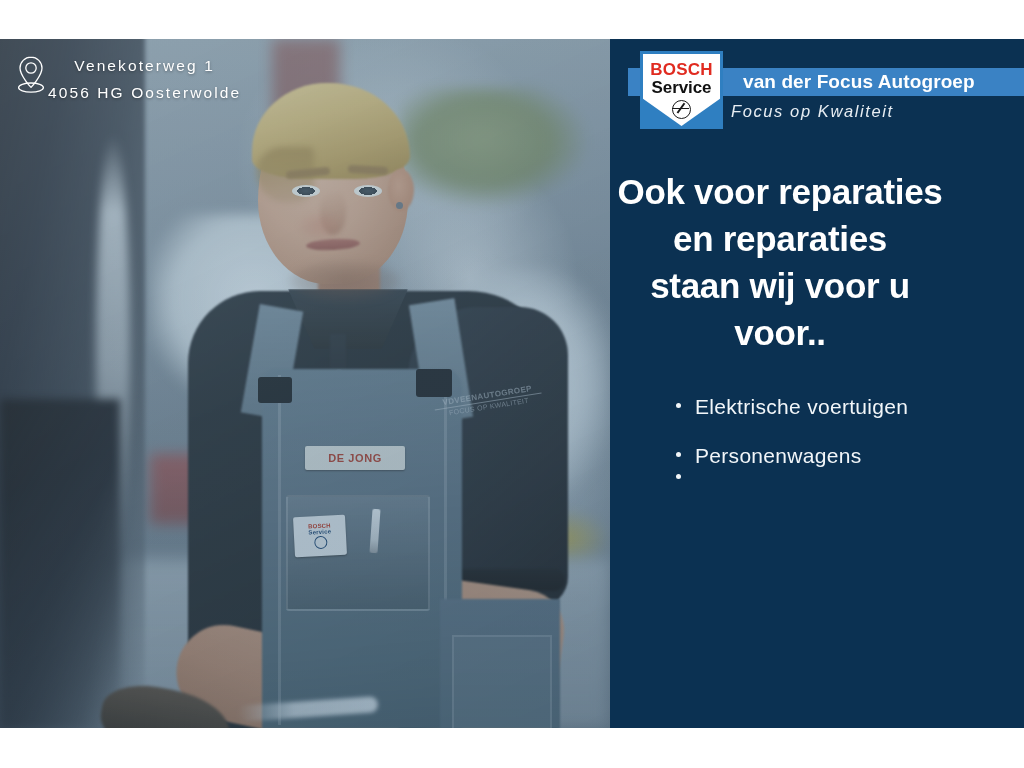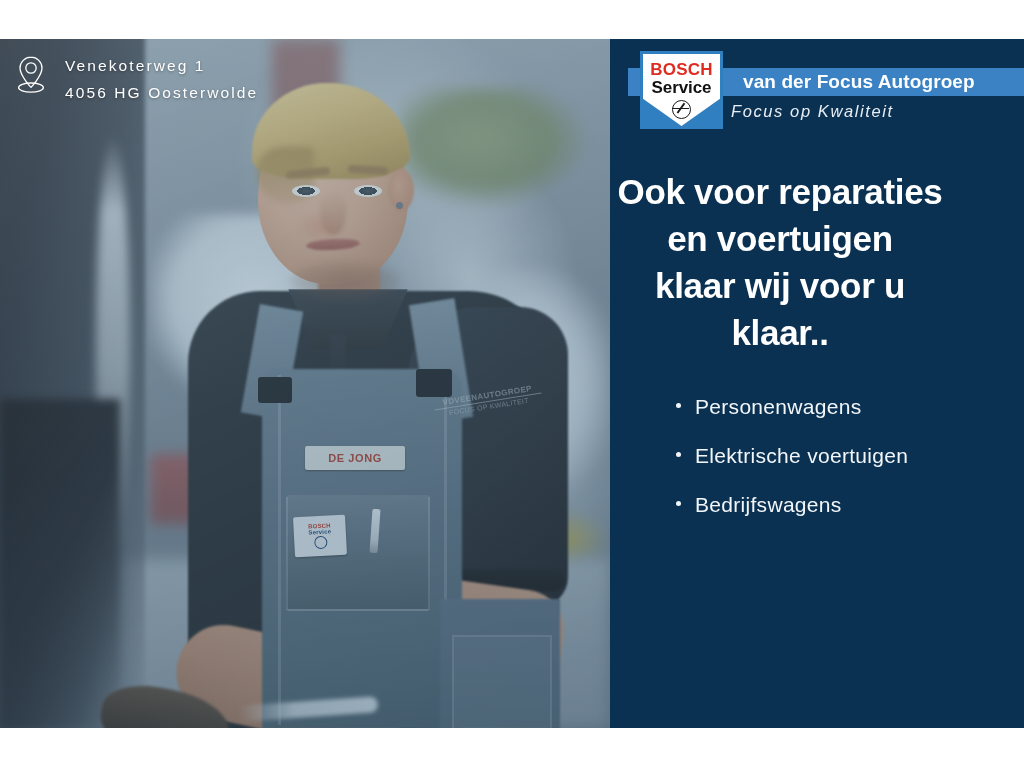--- a/index.html
+++ b/index.html
@@ -367,22 +367,23 @@
     mix-blend-mode: multiply;
   }
   .photo-wash {
     position: absolute; inset: 0;
     background: linear-gradient(160deg, rgba(200,218,228,0.22) 0%, rgba(165,190,205,0.14) 50%, rgba(120,150,172,0.18) 100%);
   }
 
   
   .address {
     position: absolute; left: 14px; top: 13px;
-    display: flex; align-items: flex-start; gap: 17px;
+    display: flex; align-items: flex-start; 
     z-index: 8;
+    text-align: center;
   }
   .pin-icon { width: 34px; height: 42px; flex: 0 0 auto; margin-top: 2px; }
   .addr-lines {
     color: #ffffff;
     font-size: 15.5px;
     letter-spacing: 2.1px;
     line-height: 27px;
     text-shadow: 0 1px 3px rgba(0,0,0,.35);
     white-space: nowrap;
   }
@@ -592,33 +593,32 @@
         <div class="service-word">Service</div>
         <div class="bosch-mark"></div>
       </div>
     </div>
 
     <div class="company-name">van der Focus Autogroep</div>
     <div class="tagline">Focus op Kwaliteit</div>
 
     <div class="headline">
       <div>Ook voor reparaties</div>
-      <div>en voertuigen</div>
-      <div>klaar wij voor u klaar..</div>
+      <div>en reparaties</div>
+      <div>staan wij voor u voor..</div>
     </div>
 
     <ul class="bullets">
+      <li>
+        <span class="dot"></span>
+        <span>Elektrische voertuigen</span>
+      </li>
       <li>
         <span class="dot"></span>
         <span>Personenwagens</span>
       </li>
       <li>
         <span class="dot"></span>
-        <span>Elektrische voertuigen</span>
-      </li>
-      <li>
-        <span class="dot"></span>
-        <span>Bedrijfswagens</span>
       </li>
     </ul>
   </div>
 
 </div>
 
 </body></html>

